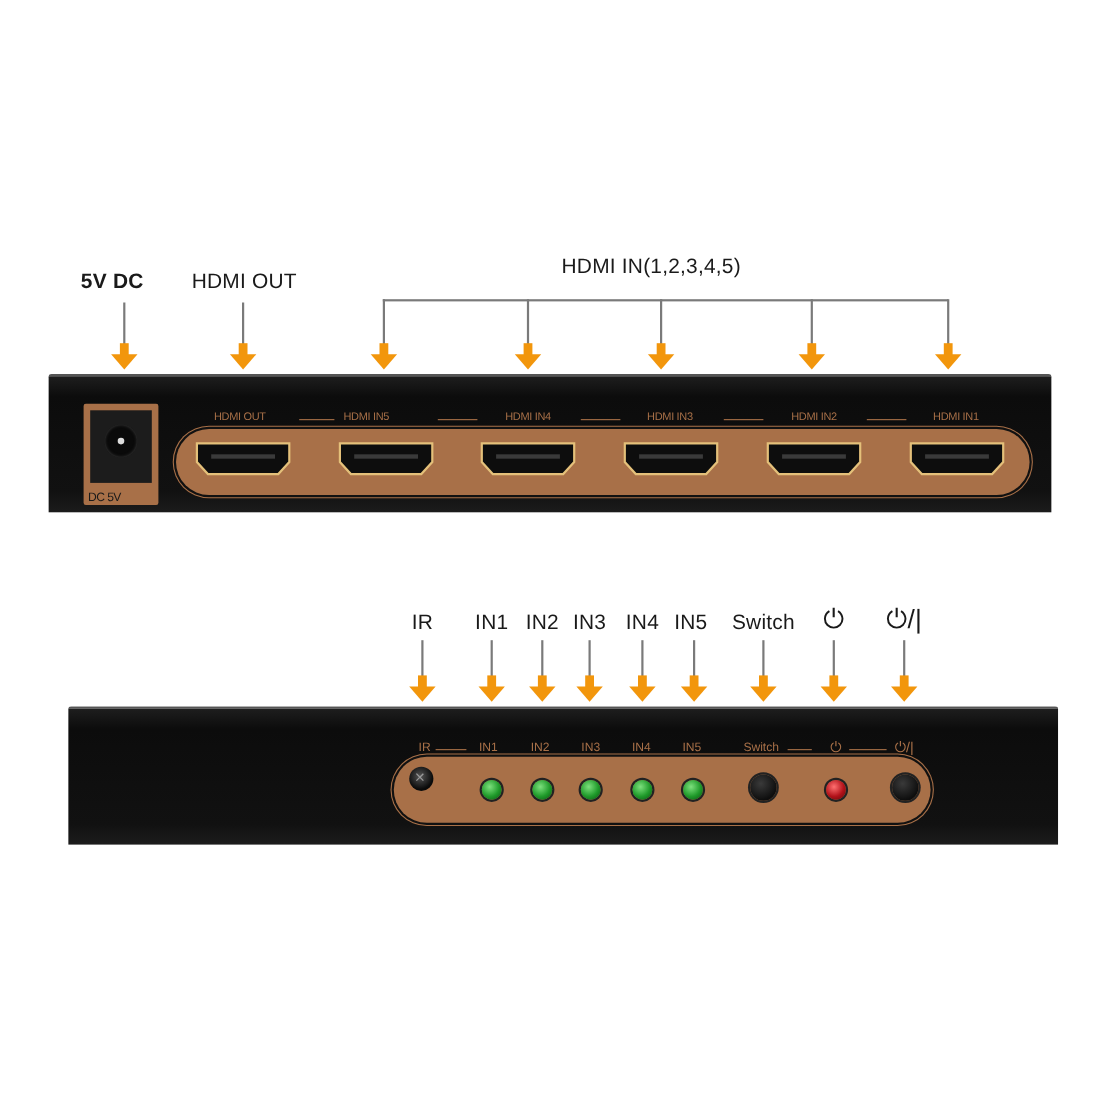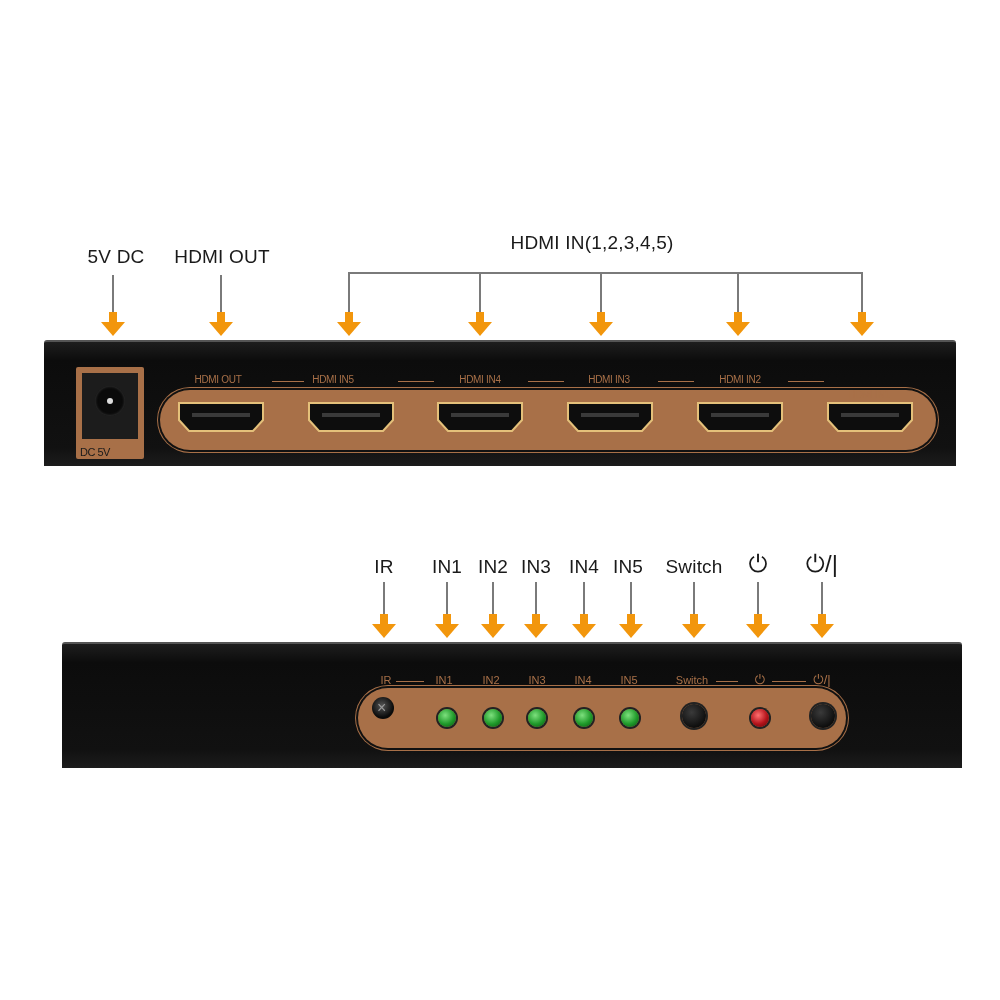--- a/index.html
+++ b/index.html
@@ -25,21 +25,21 @@
   .led.green{background:radial-gradient(circle at 40% 35%,#7de07d,#1f9a2a 55%,#0b4e13);box-shadow:0 0 0 2px #222;}
   .led.red{background:radial-gradient(circle at 40% 35%,#ff7070,#b3121a 55%,#550a0a);box-shadow:0 0 0 2px #222;}
   .btn{position:absolute;width:24px;height:24px;border-radius:50%;background:radial-gradient(circle at 40% 35%,#3a3a3a,#0e0e0e 70%);box-shadow:0 0 0 2px #222;transform:translate(-50%,-50%);}
   .ir{position:absolute;width:22px;height:22px;border-radius:50%;background:radial-gradient(circle at 45% 40%,#555,#0a0a0a 65%);transform:translate(-50%,-50%);}
   .ir::after{content:"×";position:absolute;left:5px;top:0px;color:#999;font-size:16px;line-height:22px;}
   .small-label{position:absolute;font-size:11px;color:#a87048;white-space:nowrap;transform:translateX(-50%);}
 </style>
 </head>
 <body>
 
-<div class="callout" style="left:116px;top:246px;">5V DC</div>
+<div class="callout" style="left:102px;top:246px;font-weight:bold;">5V DC</div>
 <div class="line" style="left:112px;top:275px;height:40px;"></div>
 <div class="arrow" style="left:113px;top:312px;"></div>
 
 <div class="callout" style="left:222px;top:246px;">HDMI OUT</div>
 <div class="line" style="left:220px;top:275px;height:40px;"></div>
 <div class="arrow" style="left:221px;top:312px;"></div>
 
 <div class="callout" style="left:592px;top:232px;">HDMI IN(1,2,3,4,5)</div>
 <div class="hline" style="left:348px;top:272px;width:514px;"></div>
 <div class="line" style="left:348px;top:272px;height:42px;"></div>
@@ -64,21 +64,21 @@
   <div class="dc-label">DC 5V</div>
 </div>
 
 <div class="strip" style="left:160px;top:390px;width:776px;height:60px;"></div>
 
 <div class="port-label" style="left:218px;top:374px;">HDMI OUT</div>
 <div class="port-label" style="left:333px;top:374px;">HDMI IN5</div>
 <div class="port-label" style="left:480px;top:374px;">HDMI IN4</div>
 <div class="port-label" style="left:609px;top:374px;">HDMI IN3</div>
 <div class="port-label" style="left:740px;top:374px;">HDMI IN2</div>
-<div class="port-label" style="left:869px;top:389px;">HDMI IN1</div>
+<div class="port-label" style="left:869px;top:374px;">HDMI IN1</div>
 <div class="dash" style="left:272px;top:381px;width:32px;"></div>
 <div class="dash" style="left:398px;top:381px;width:36px;"></div>
 <div class="dash" style="left:528px;top:381px;width:36px;"></div>
 <div class="dash" style="left:658px;top:381px;width:36px;"></div>
 <div class="dash" style="left:788px;top:381px;width:36px;"></div>
 
 <div class="hdmi" style="left:221px;top:400px;">
   <svg width="90" height="34" viewBox="0 0 90 34">
       <path d="M3 3 H87 V20 L77 31 H13 L3 20 Z" fill="#0d0d0d" stroke="#e4c07a" stroke-width="2"></path>
       <rect x="16" y="13" width="58" height="4" fill="#3a3a3a"></rect>

